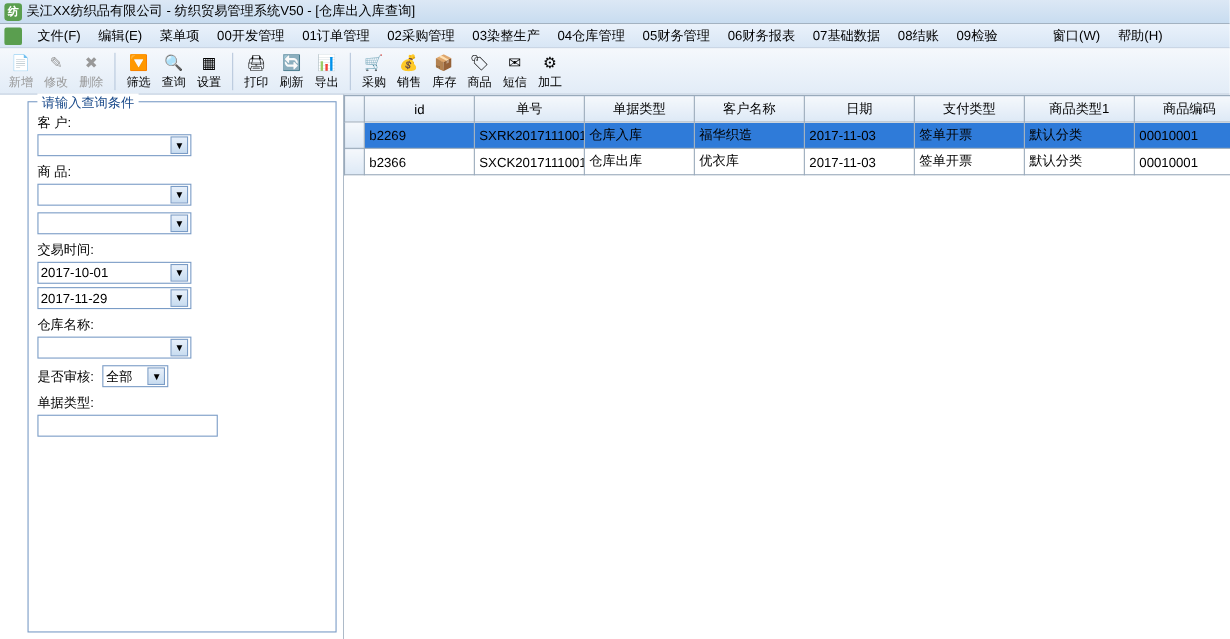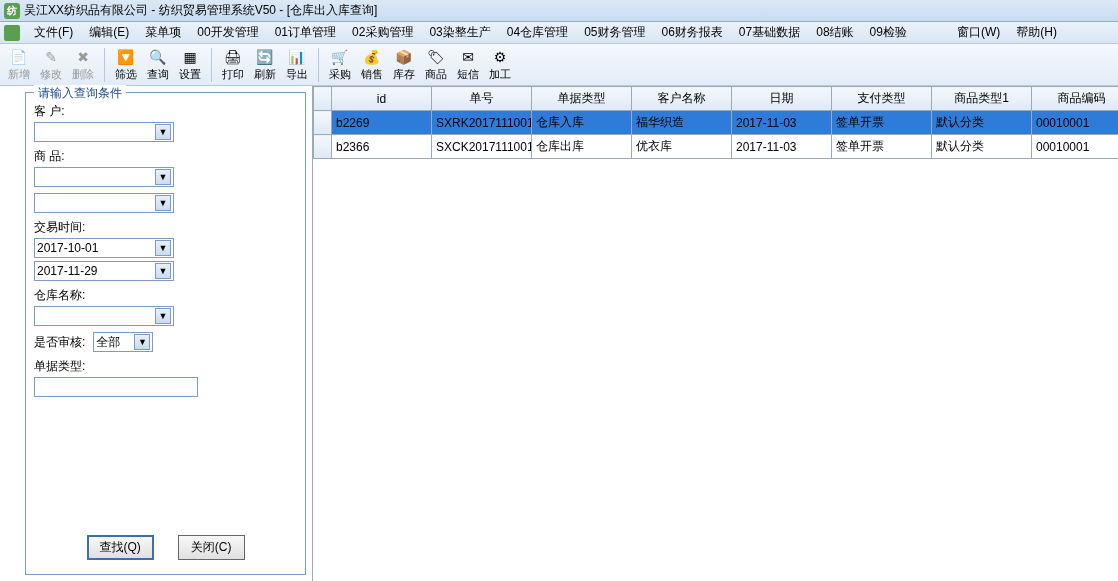--- a/index.html
+++ b/index.html
@@ -343,24 +343,20 @@
         </div>
       </div>
 
       <div class="form-row">
         <span class="form-label">单据类型:</span>
         <div class="textbox textbox-lg">
           <span></span>
         </div>
       </div>
 
-      <div class="btn-row">
-        <div class="btn default">查找(Q)</div>
-        <div class="btn">关闭(C)</div>
-      </div>
     </div>
   </div>
 
   <div class="content">
     <table class="grid">
       <thead>
           <tr id="grid-head">
             <th class="rowhead"></th>
             <th style="width: 100px;">id</th>
             <th style="width: 100px;">单号</th>

